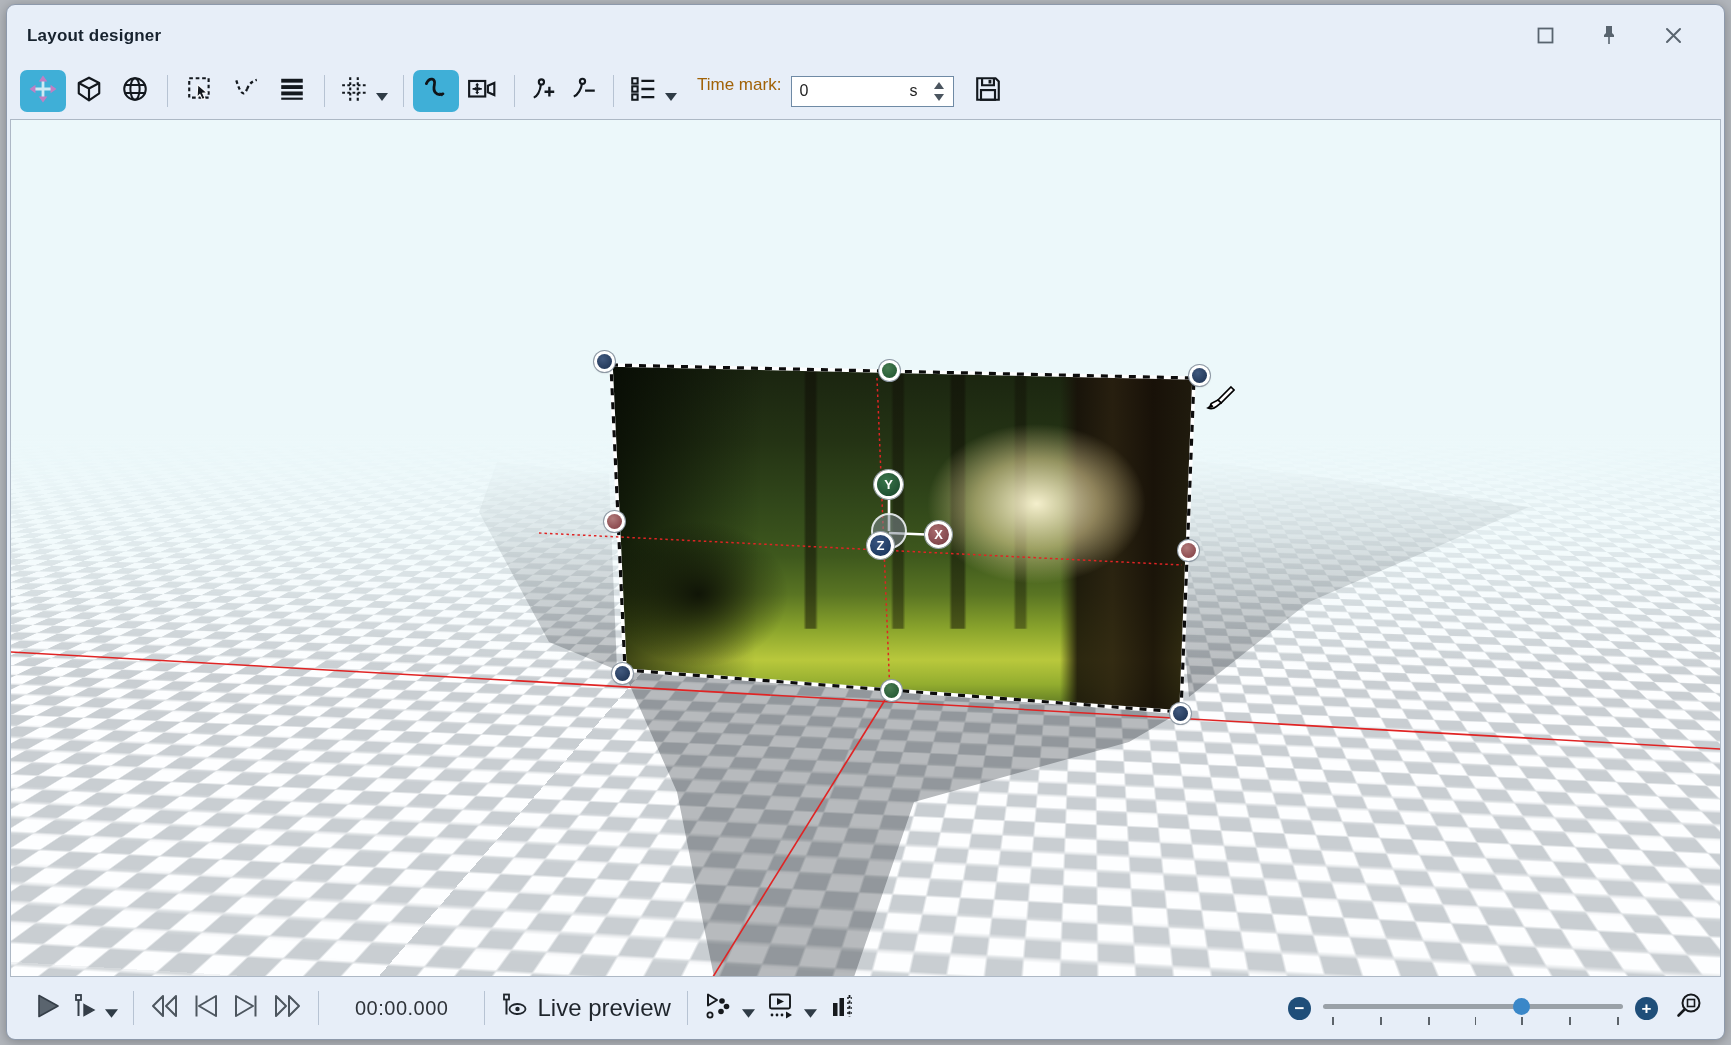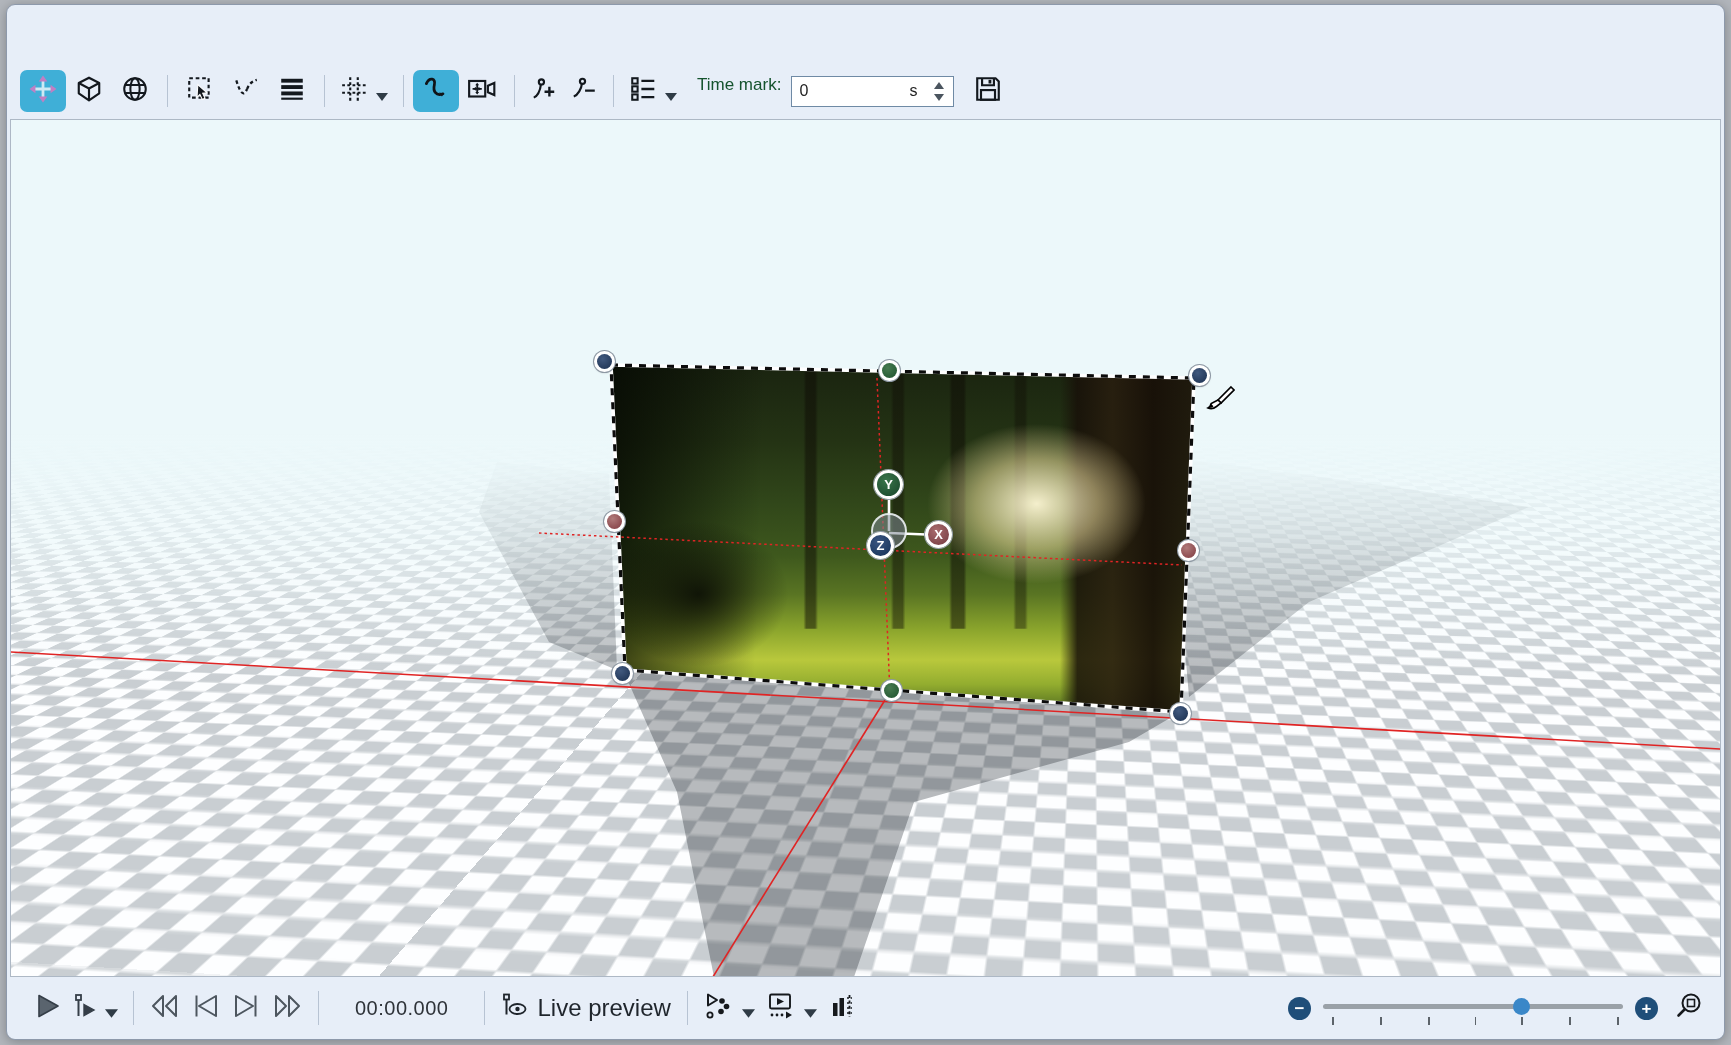--- a/index.html
+++ b/index.html
@@ -15,21 +15,21 @@
   .win-controls { margin-left:auto; display:flex; align-items:center; gap:42px; margin-right:22px; margin-top:6px; }
   .win-btn { width:22px; height:22px; display:flex; align-items:center; justify-content:center; cursor:default; }
 
   
   .toolbar { position:absolute; left:0; top:58px; right:0; height:56px; display:flex; align-items:center; padding-left:13px; }
   .tbtn { width:46px; height:42px; display:flex; align-items:center; justify-content:center; border-radius:7px; flex:0 0 auto; }
   .tbtn.active { background:#3fafd7; }
   .tbtn.narrow { width:40px; }
   .caret { width:12px; height:8px; margin:0 6px 0 2px; flex:0 0 auto; }
   .sep { width:1px; height:32px; background:#b7c3d3; margin:0 9px; flex:0 0 auto; }
-  .tm-label { font-size:17px; color:#14532d; margin:0 10px 12px 14px; white-space:nowrap; }
+  .tm-label { font-size:17px; color:#a16207; margin:0 10px 12px 14px; white-space:nowrap; }
   .tm-field { position:relative; width:163px; height:31px; background:#fff; border:1px solid #6f8aa5; display:flex; align-items:center; }
   .tm-input { width:100px; border:none; outline:none; font-size:16px; color:#222; padding-left:7px; font-family:"Liberation Sans",sans-serif; background:transparent; }
   .tm-unit { position:absolute; right:36px; top:5px; font-size:16px; color:#222; }
   .spin { position:absolute; right:3px; top:1px; width:22px; height:27px; display:flex; flex-direction:column; align-items:center; justify-content:center; gap:5px; }
   .spin svg { display:block; }
   .save-btn { margin-left:14px; }
 
   
   .canvas { position:absolute; left:3px; right:3px; top:114px; bottom:62px; border:1px solid #adb8c5;
     background:linear-gradient(180deg,#edf9fb,#e9f5f9); overflow:hidden; }
@@ -89,20 +89,41 @@
   .slider .track { position:absolute; left:0; right:0; top:13px; height:5px; background:#9aa1a8; border-radius:3px; }
   .slider .thumb { position:absolute; top:7px; left:66%; width:17px; height:17px; margin-left:-8px; border-radius:50%; background:#3a87c8; }
   .slider .tick { position:absolute; top:26px; width:1.5px; height:8px; background:#5d646b; }
   .mag { margin-left:16px; }
 </style>
 </head>
 <body>
 
 <div class="window">
 
+  <div class="titlebar">
+    <div class="title">Layout designer</div>
+    <div class="win-controls">
+      <div class="win-btn">
+        <span><svg width="17" height="17" viewBox="0 0 17 17">
+              <rect x="1.5" y="1.5" width="14" height="14" fill="none" stroke="#59646f" stroke-width="1.8"></rect>
+            </svg></span>
+      </div>
+      <div class="win-btn">
+        <span><svg width="18" height="20" viewBox="0 0 18 20">
+              <path d="M6 1h6v7l2 2v2H4v-2l2-2z" fill="#59646f"></path>
+              <rect x="8.2" y="12" width="1.6" height="7" fill="#59646f"></rect>
+            </svg></span>
+      </div>
+      <div class="win-btn">
+        <span><svg width="17" height="17" viewBox="0 0 17 17">
+              <path d="M2 2 L15 15 M15 2 L2 15" stroke="#59646f" stroke-width="2" stroke-linecap="round"></path>
+            </svg></span>
+      </div>
+    </div>
+  </div>
 
   <div class="toolbar">
     <div class="tbtn active">
       <span><svg width="28" height="28" viewBox="0 0 26 26">
         <path d="M13 5v16M5 13h16" stroke="#cfe9f4" stroke-width="2.6" stroke-linecap="round"></path>
         <path d="M13 0.5 L9 6 h8 z" fill="#c07fc3"></path>
             <path d="M13 25.5 L9 20 h8 z" fill="#c07fc3"></path>
         <path d="M0.5 13 L6 9 v8 z" fill="#c07fc3"></path>
             <path d="M25.5 13 L20 9 v8 z" fill="#c07fc3"></path>
           </svg></span>

